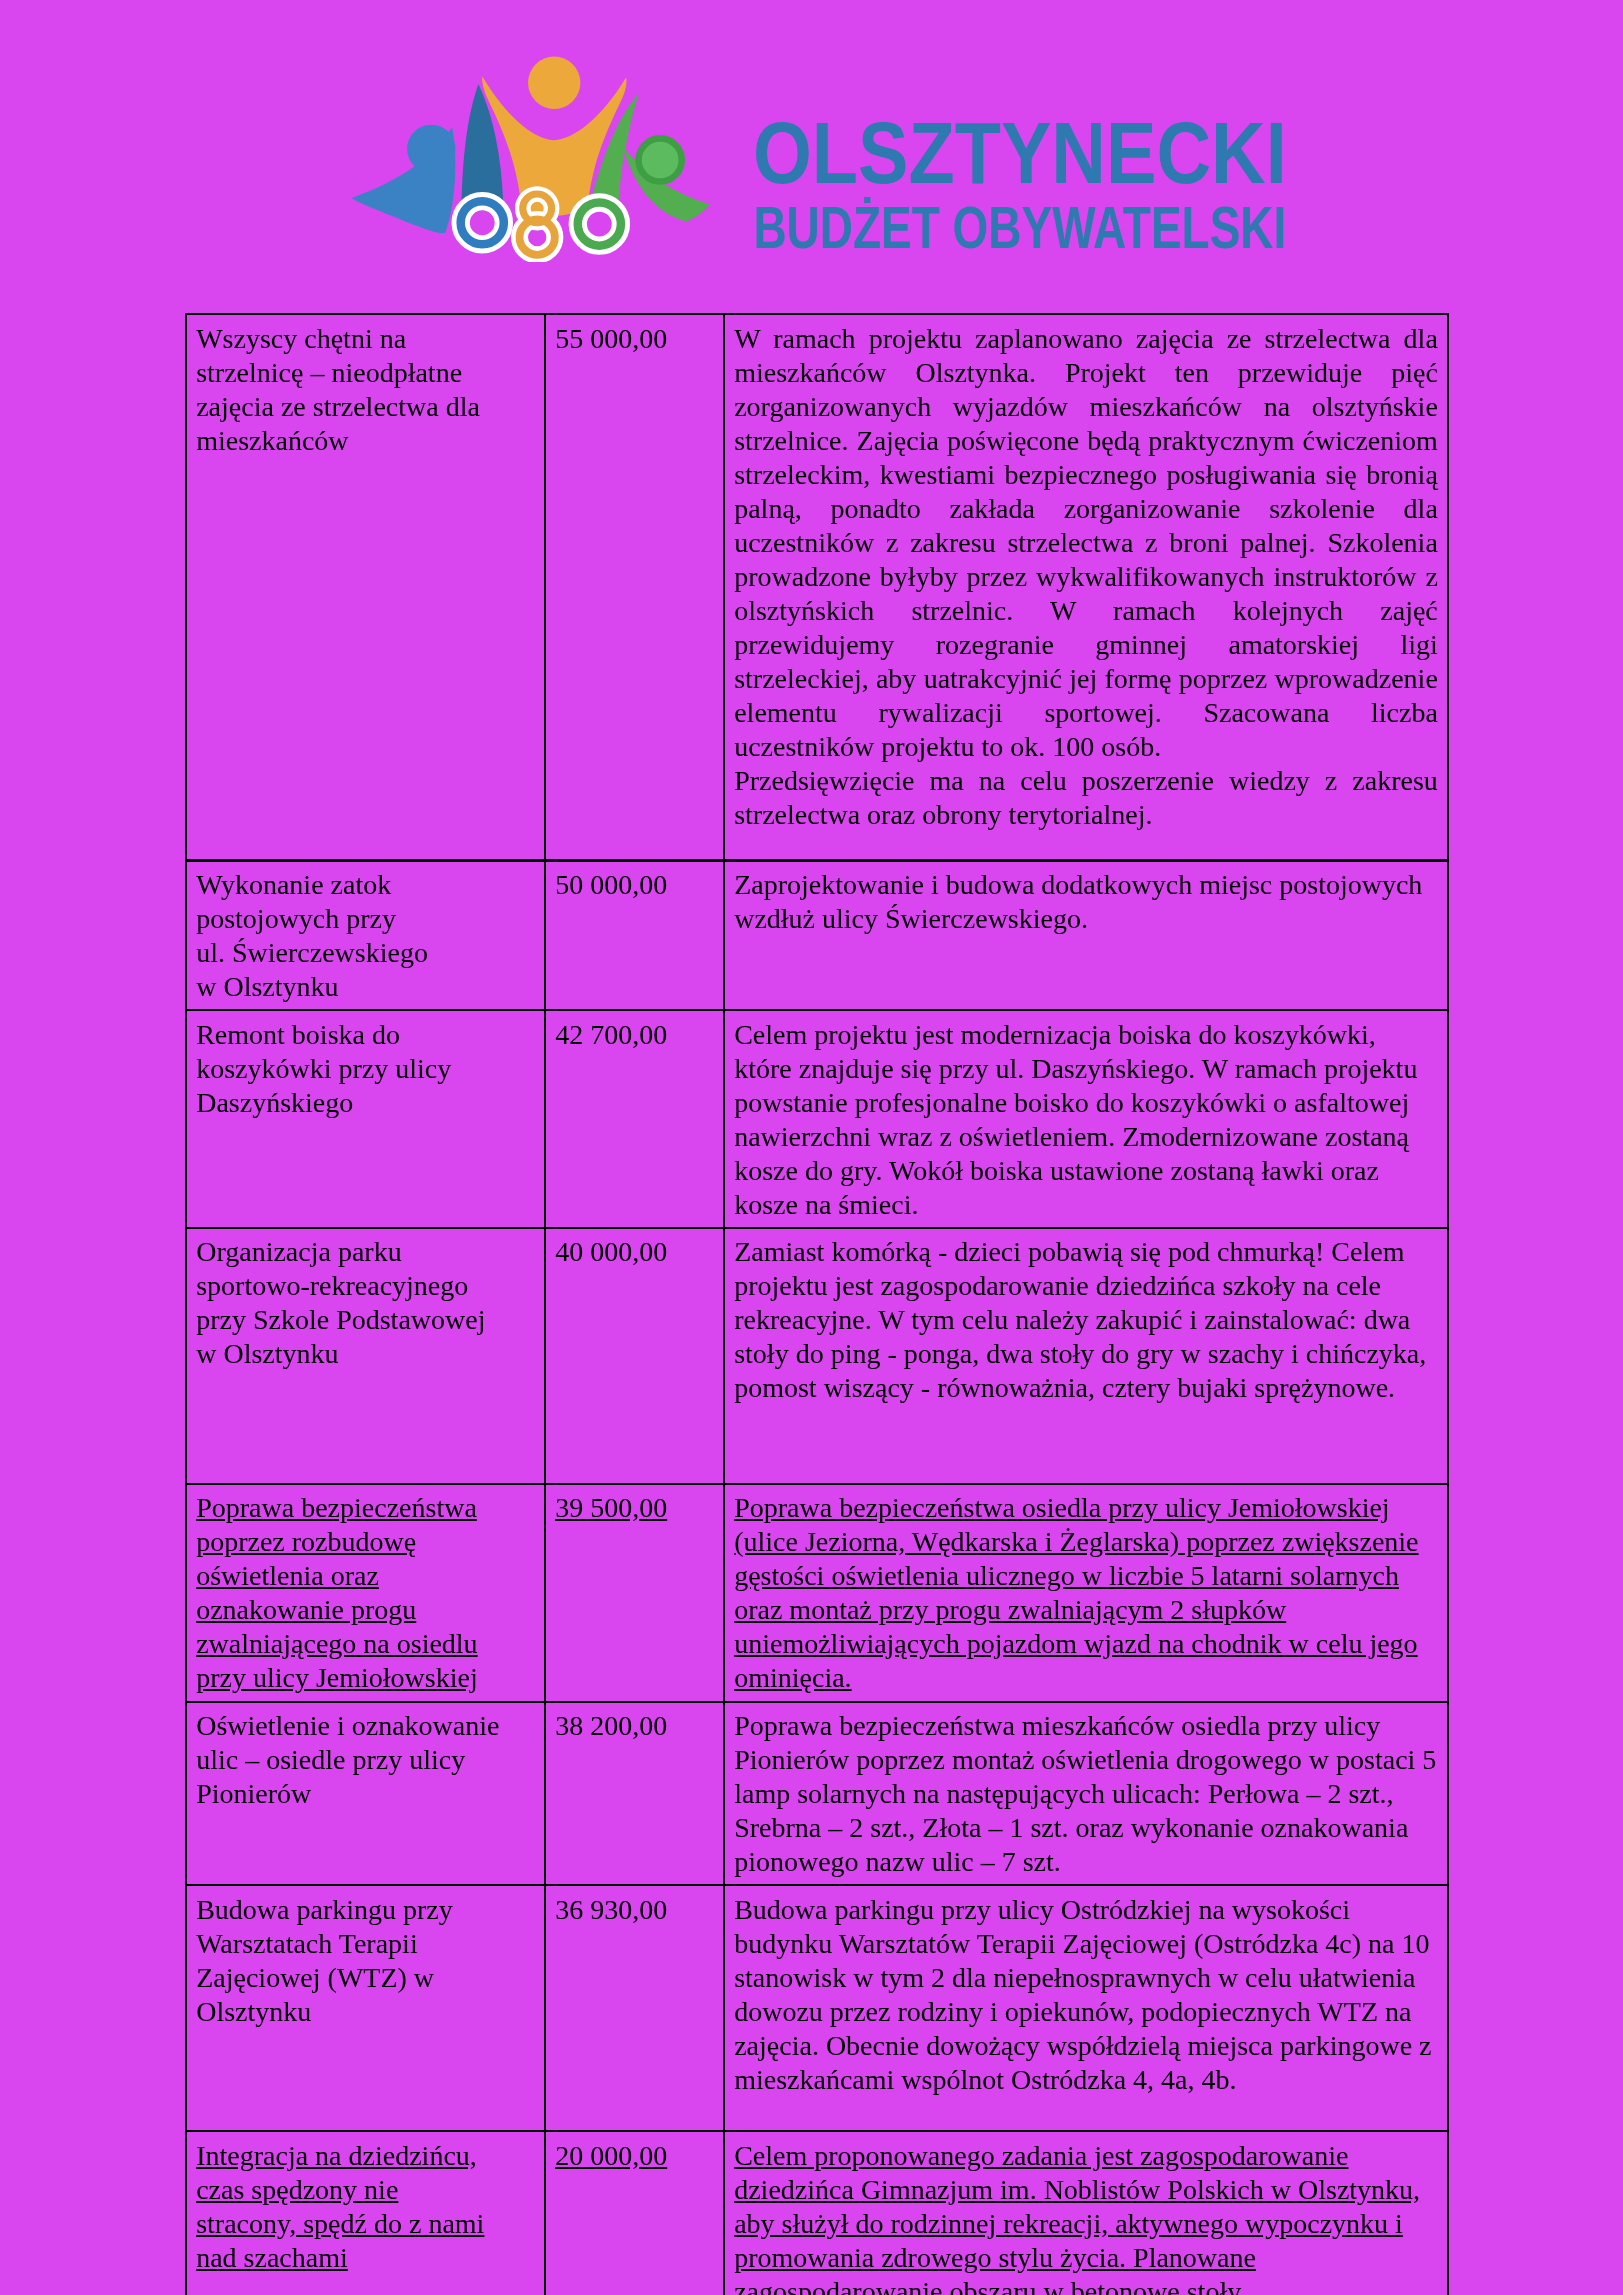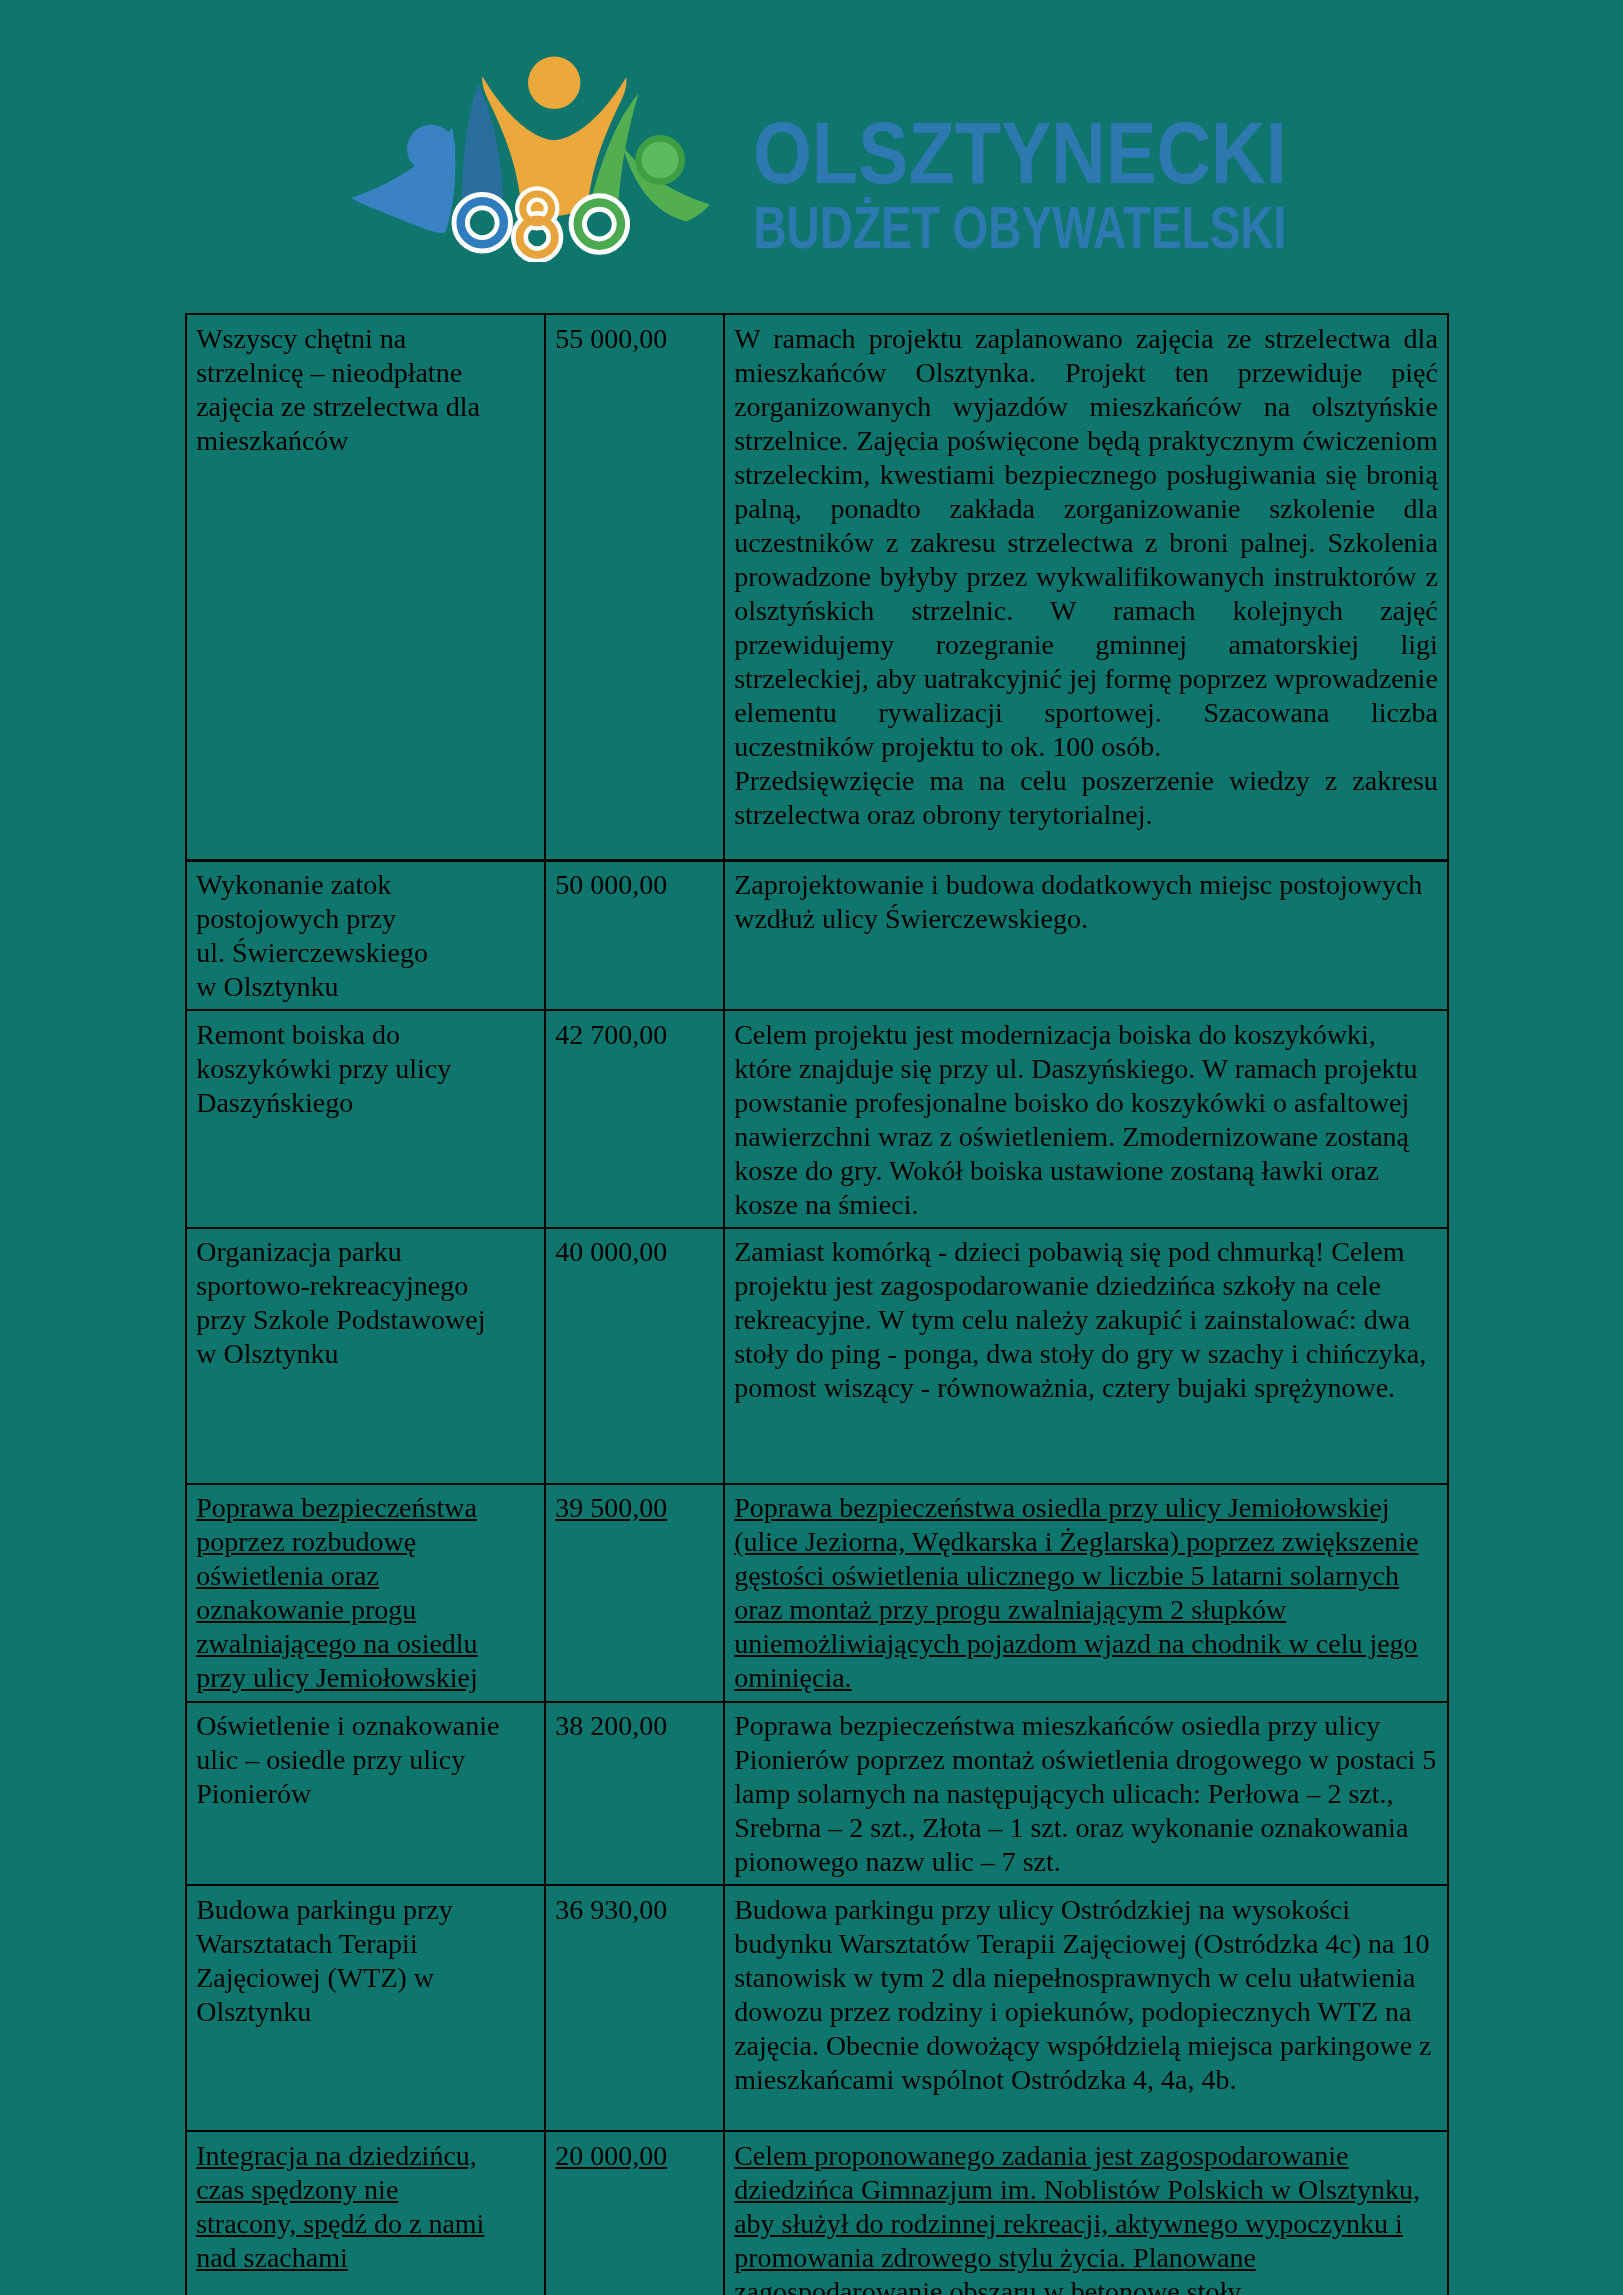--- a/index.html
+++ b/index.html
@@ -3,21 +3,21 @@
 <meta charset="utf-8">
 <style>
   * { margin: 0; padding: 0; box-sizing: border-box; }
   html, body { background: #ffffff; }
   body {
     width: 1623px; height: 2295px;
     position: relative;
     font-family: "Liberation Serif", "DejaVu Serif", serif;
     color: #000;
   }
-  .page { position: absolute; inset: 0; background: #0f766e; overflow: hidden; }
+  .page { position: absolute; inset: 0; background: #d946ef; overflow: hidden; }
 
   
   .logo-graphic { position: absolute; left: 346px; top: 54px; width: 368px; height: 208px; }
   .logo-text-1 { position: absolute; left: 753px; top: 109px; width: 537px; height: 92px; }
   .logo-text-2 { position: absolute; left: 753px; top: 194px; width: 537px; height: 68px; }
   .logo-text-1 text, .logo-text-2 text {
     font-family: "Liberation Sans", "DejaVu Sans", sans-serif;
     font-weight: bold;
   }
 

